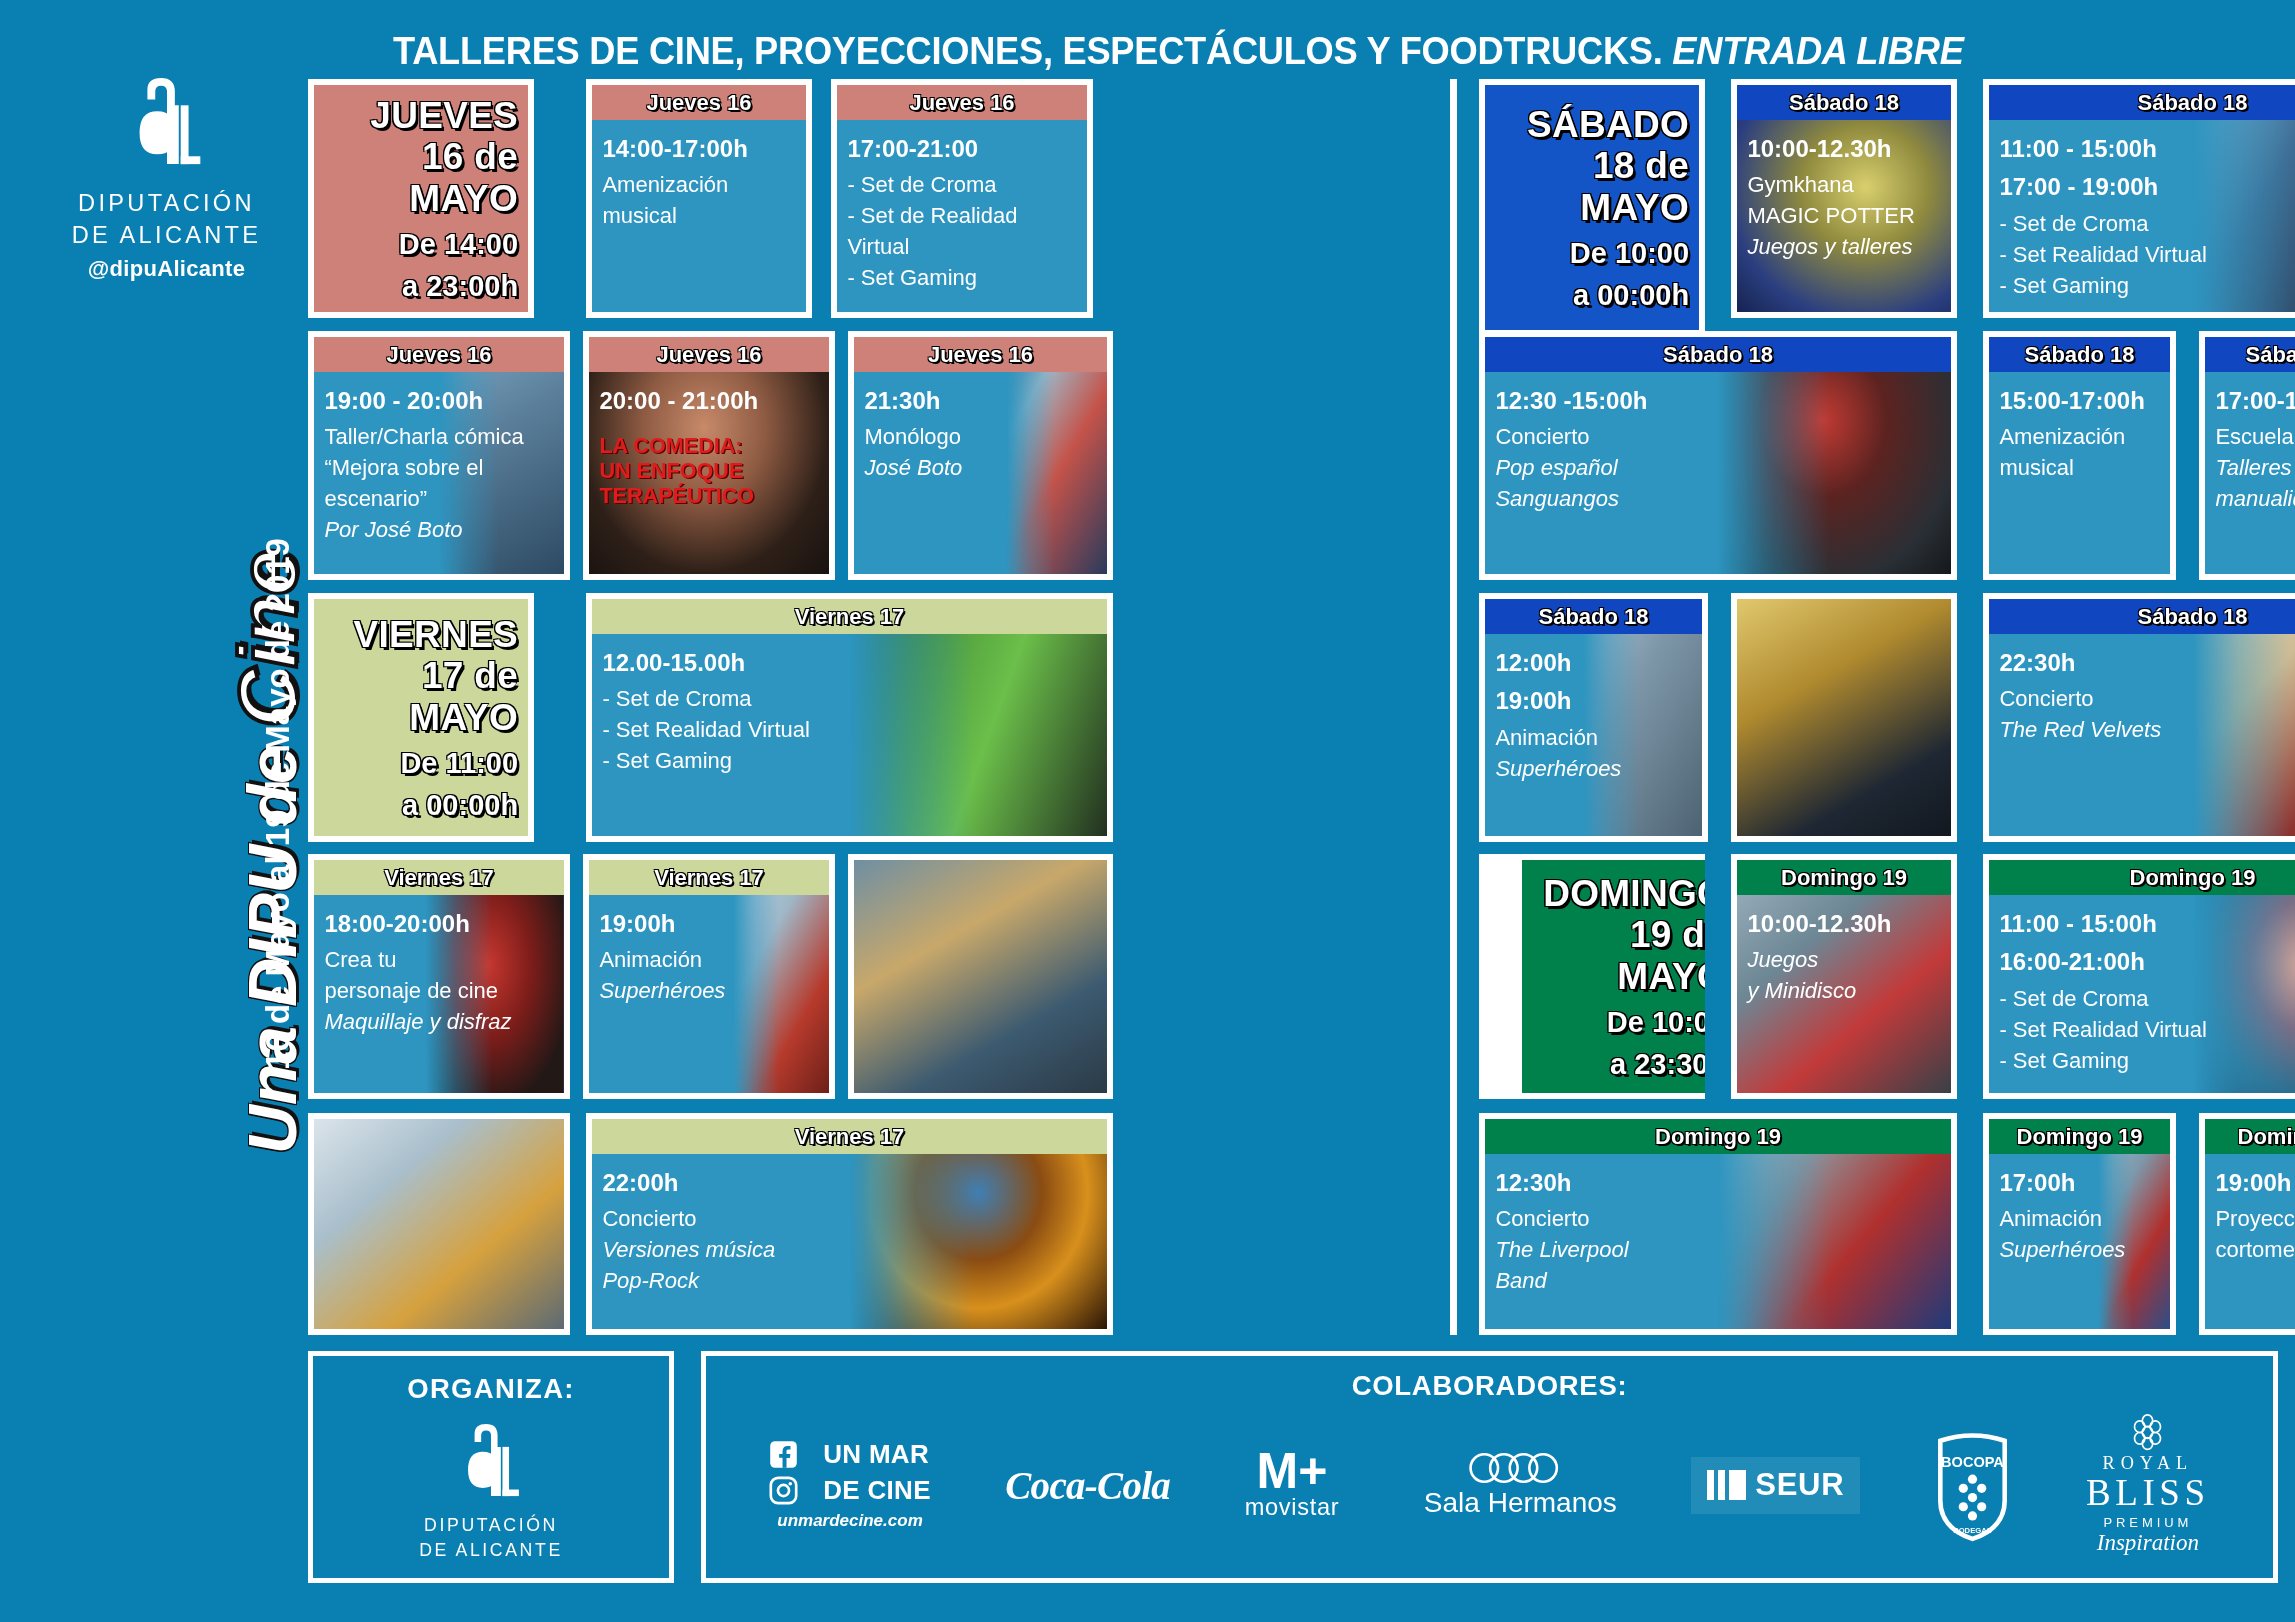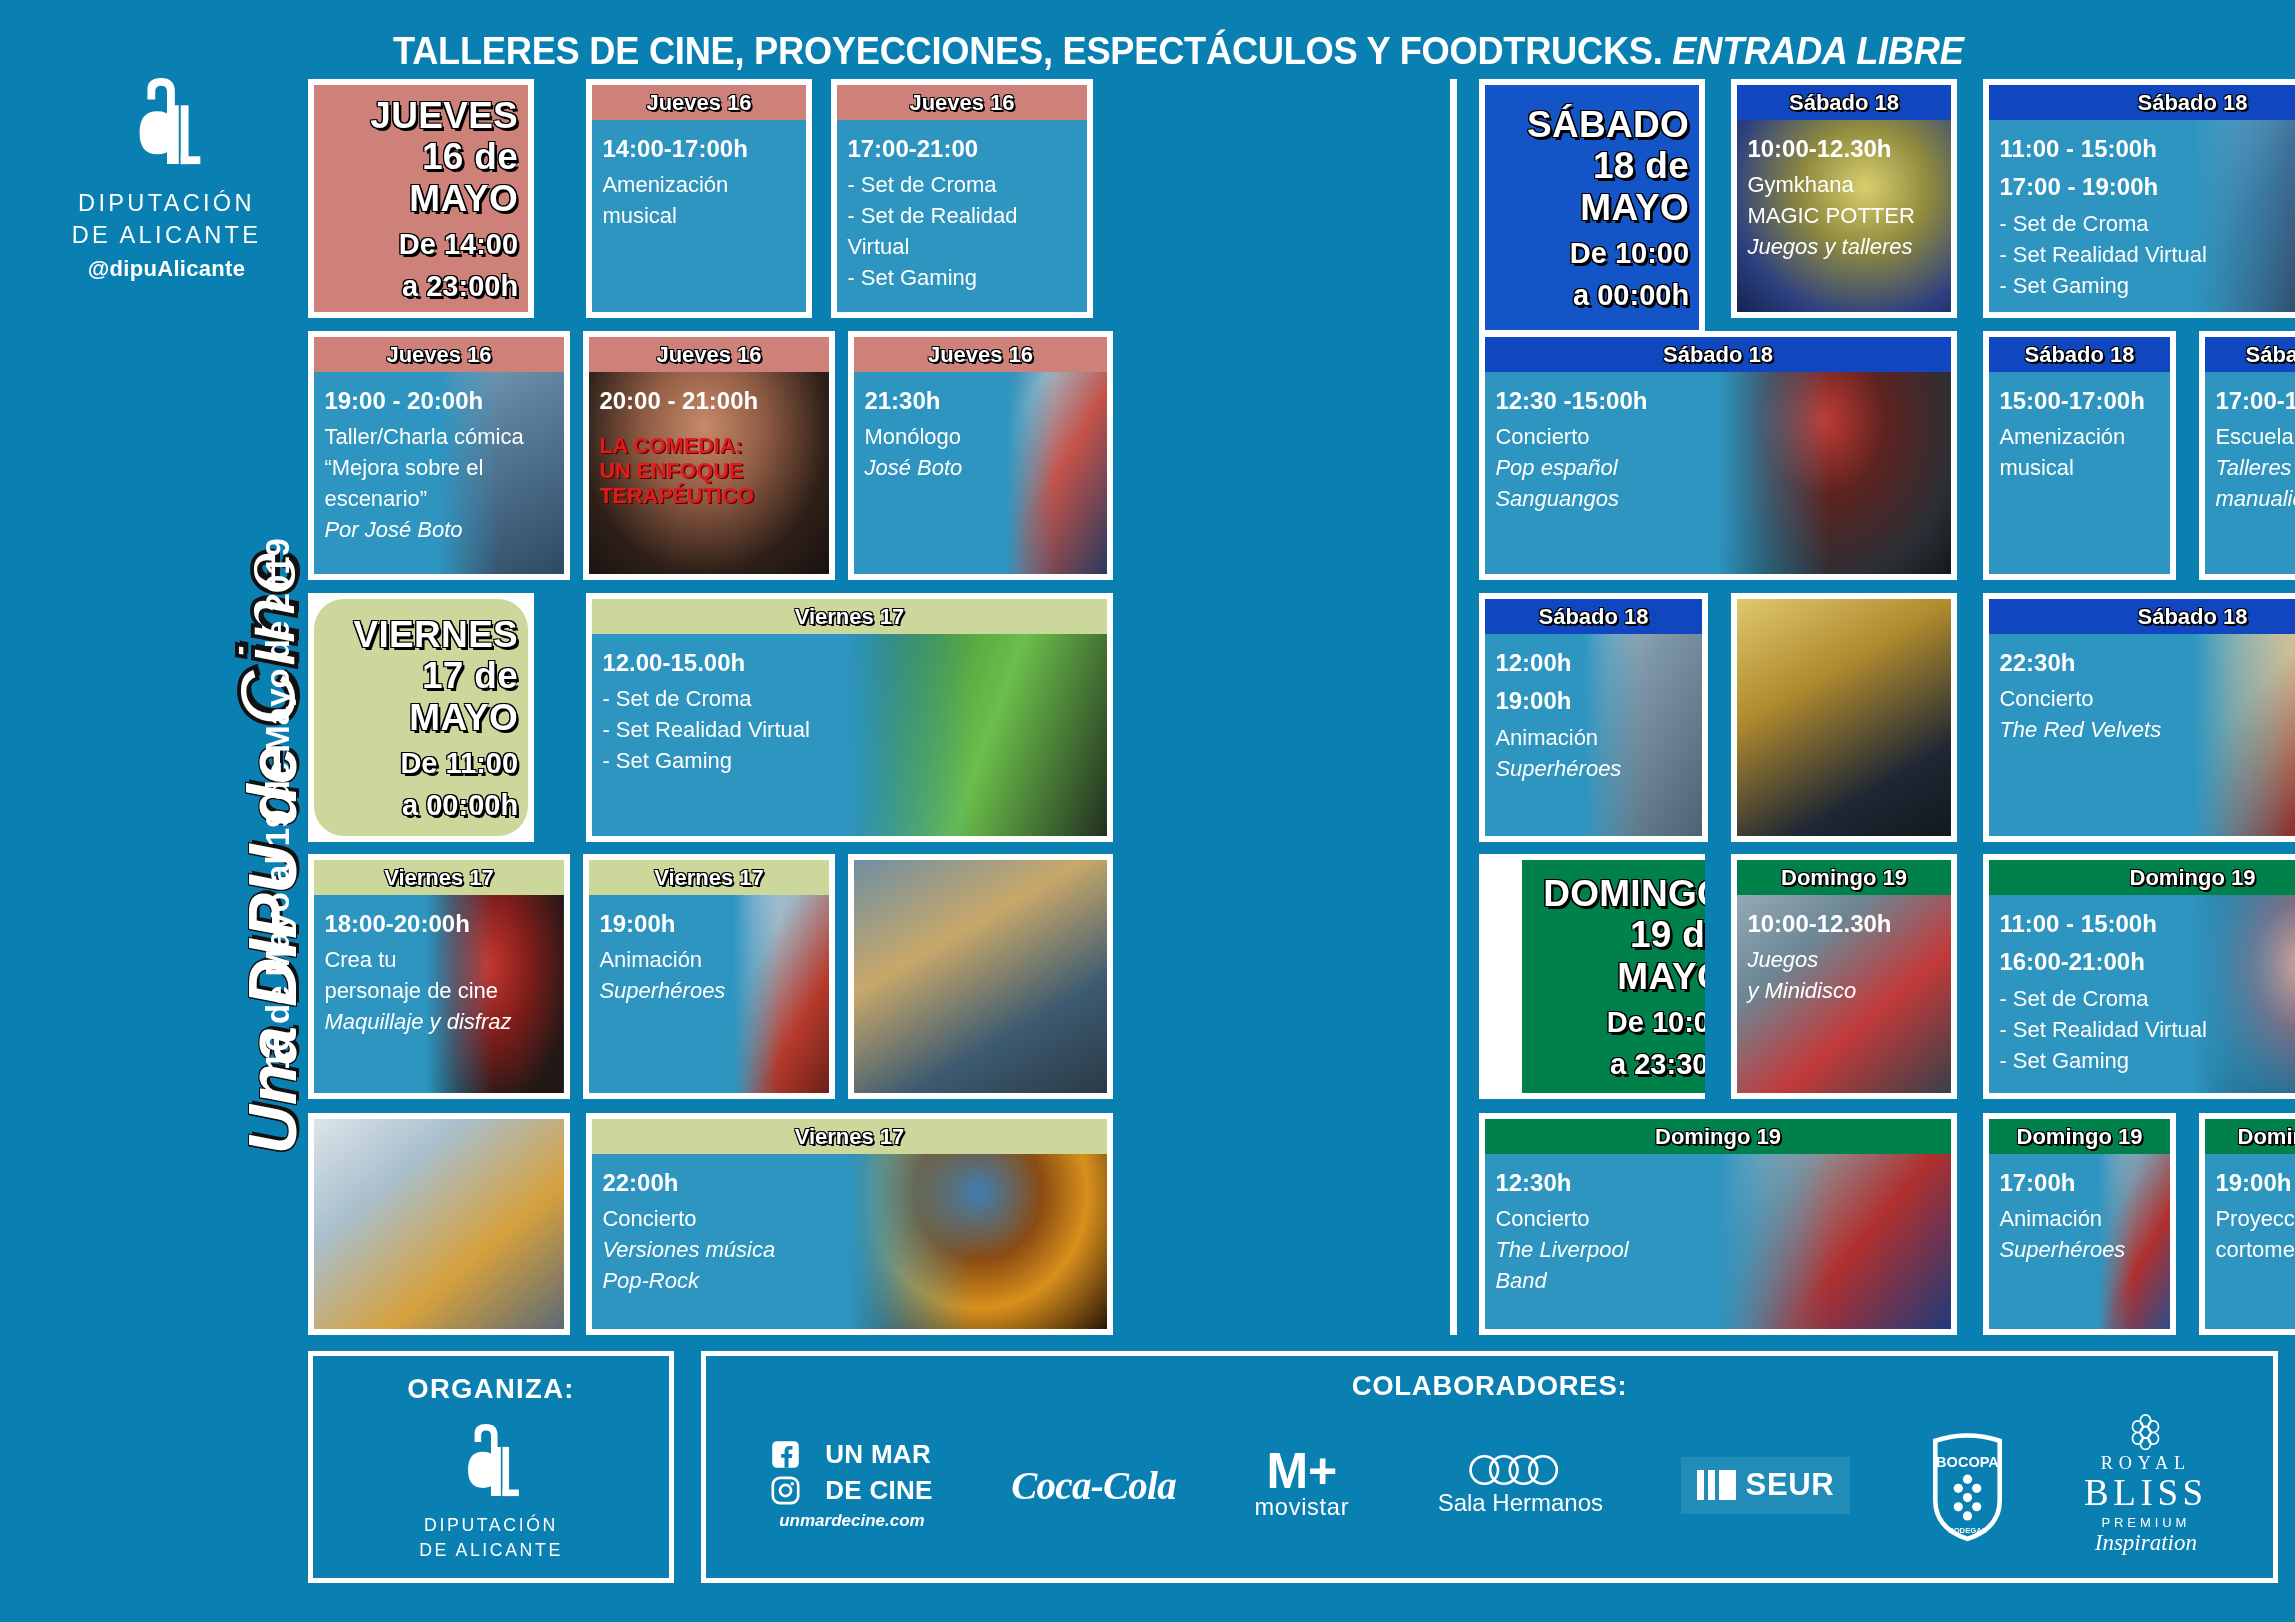--- a/index.html
+++ b/index.html
@@ -136,21 +136,21 @@
   }
   .day-text .big { display:block; font-size: 37px; font-weight: 700; letter-spacing: 0.3px;}
   .day-text .sm  { display:block; font-size: 29px; font-weight: 700; margin-top: 9.2px;}
 
   
   .th-thu .card-head, .th-thu .card-inner { --hc: #CE8179; }
   .th-thu .card-head { background: #CE8179; }
   .th-thu.day .card-inner { background: #CE8179; }
 
   .th-fri .card-head { background: #CBD79B; }
-  .th-fri.day .card-inner { background: #CBD79B; border-radius: 30px; }
+  .th-fri.day .card-inner { background: #CBD79B; }
 
   .th-sat .card-head { background: #1046C0; }
   .th-sat.day .card-inner { background: #1355C6; }
 
   .th-sun .card-head { background: #00804A; }
   .th-sun.day .card-inner { background: #00804A; margin-left: 37px; }
 
   
   .photo {
     position: absolute;
@@ -178,21 +178,21 @@
   .colab .lbl { color:#fff; font-size: 27.5px; font-weight:700; letter-spacing: 0.7px; text-align:center; margin-top: 14.4px;}
   .colab-row { display:flex; align-items:center; justify-content: space-around; margin-top: 11.8px; padding: 0 26px; }
   .sponsor { color:#fff; text-align:center; }
   .sp-social { text-align:left; }
   .sp-social .ln { display:flex; align-items:center; gap: 25px; font-size: 26px; font-weight:700; letter-spacing:0.3px; margin-bottom: 5.2px;}
   .sp-social .url { font-size: 17px; font-style: italic; font-weight:700; text-align:center; margin-top: 3.9px;}
   .sq { width: 29px; height: 29px; display:inline-block; }
   .sp-coke { font-size: 39px; font-style: italic; font-weight: 700; font-family: "Liberation Serif", serif; letter-spacing:-0.7px;}
   .sp-movi .m { font-size: 50px; font-weight: 700; line-height: .9; }
   .sp-movi .w { font-size: 23.6px; letter-spacing: 0.7px; }
-  .sp-sala .w { font-size: 24px; margin-left: 10px; }
+  .sp-sala .w { font-size: 28px; margin-left: 10px; }
   .sp-seur { background: rgba(255,255,255,0.10); padding: 10.5px 15.7px; display:flex; align-items:center; gap: 9.2px;}
   .sp-seur .bars { display:flex; gap:3.9px; }
   .sp-seur .bars i { display:block; width: 7.2px; height: 30px; background:#fff;}
   .sp-seur .bars i.w2 { width: 17px; }
   .sp-seur .w { font-size: 31px; font-weight: 700; letter-spacing: 0.7px;}
   .sp-bocopa .shield { width: 77px; height: 115px; }
   .sp-bliss .t1 { font-size: 18.3px; letter-spacing: 5.9px; font-family:"Liberation Serif", serif; }
   .sp-bliss .t2 { font-size: 37px; letter-spacing: 4.6px; font-family:"Liberation Serif", serif; line-height: 1; }
   .sp-bliss .t3 { font-size: 13px; letter-spacing: 3.9px; margin-top: 3.9px; }
   .sp-bliss .t4 { font-size: 23px; font-style: italic; font-family:"Liberation Serif", serif; }

